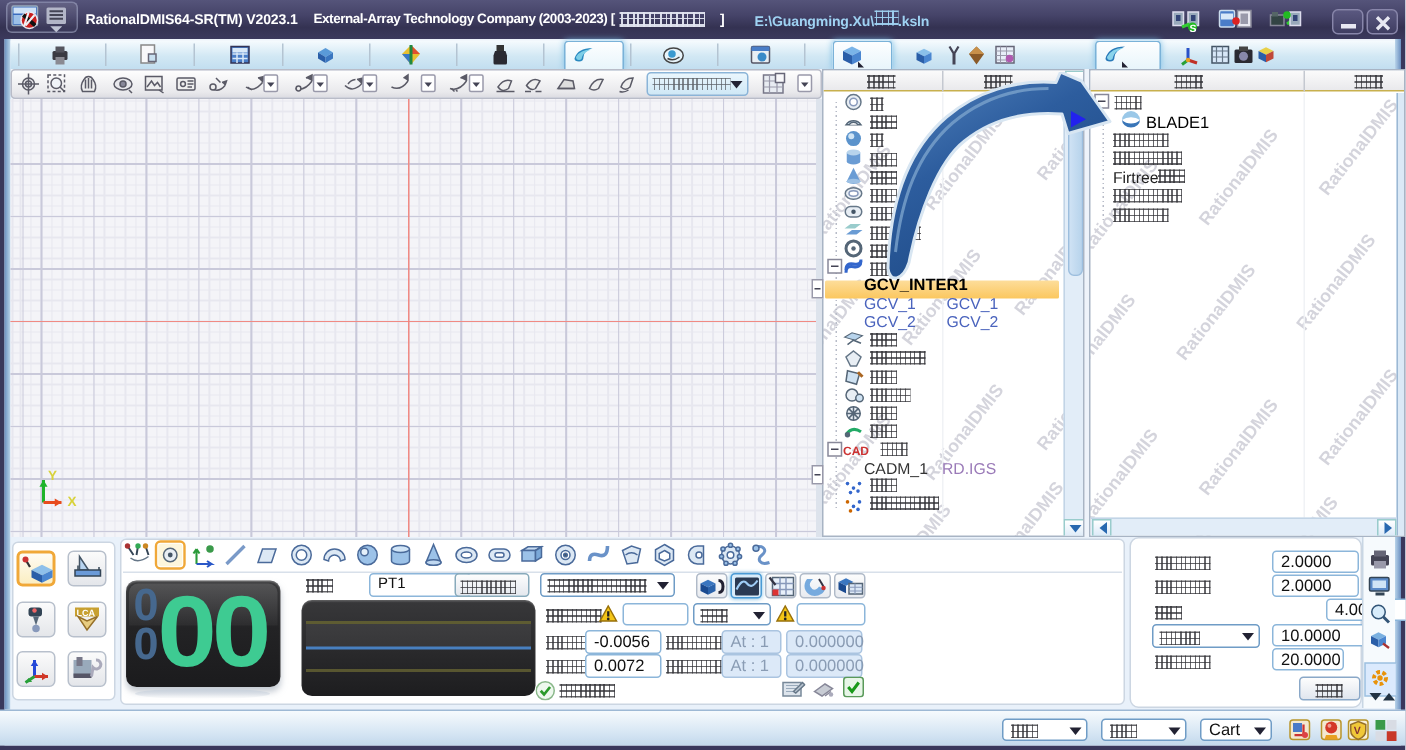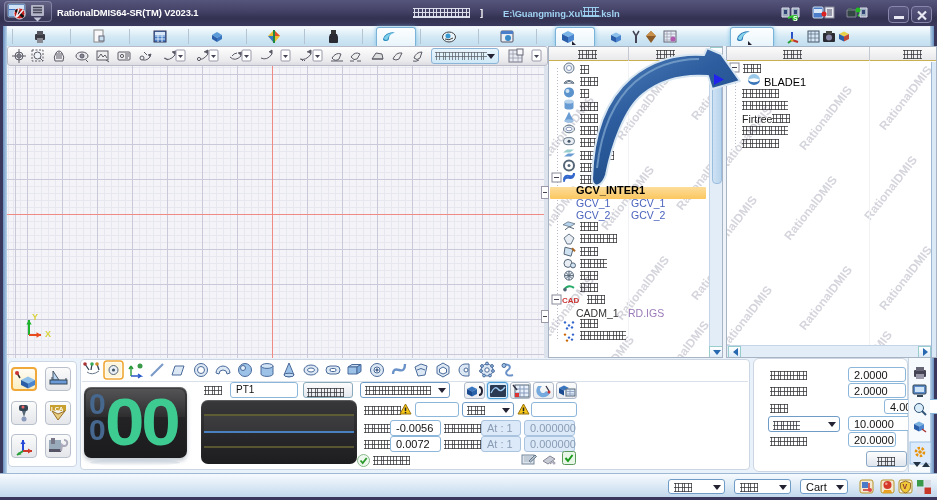--- a/index.html
+++ b/index.html
@@ -62,20 +62,21 @@
 .tg{width:21px;height:17px;background:linear-gradient(#fcfcfc,#e8ebf0);border:1px solid #b0bac8;border-radius:3px}
 .tg.sel{border:1px solid #4a9ad4;background:#d8ecfa;box-shadow:0 0 3px rgba(90,170,220,.8)}
 .hl{background:linear-gradient(#fddd9a,#fbc75f);border-radius:1px}
 .bt{font-size:10.5px;color:#4a63bd;line-height:10px}
 .wm{position:absolute;color:rgba(125,125,148,.33);font-weight:bold;font-size:12px;transform:rotate(-52deg);white-space:nowrap}
 </style></head>
 <body>
 <div class="abs" id="title"></div>
 <div class="abs" id="ttext">
 <b class="abs" style="left:57px;top:7px;font-size:9.4px">RationalDMIS64-SR(TM) V2023.1</b>
+<b class="abs" style="left:209px;top:7px;font-size:9px;letter-spacing:-0.3px">External-Array Technology Company (2003-2023) [</b>
 <span class="t tw abs" style="left:413px;top:8px;width:57px;height:10px"></span>
 <b class="abs" style="left:480px;top:7px;font-size:9.4px">]</b>
 <b class="abs" style="left:503px;top:7px;font-size:9.4px;color:#9fd2f2">E:\Guangming.Xu\<span class="t tb" style="width:16px;height:10px"></span>.ksln</b>
 <span class="abs" style="left:4px;top:1px;width:48px;height:21px;border:1px solid rgba(170,175,205,.5);border-radius:4px;background:linear-gradient(rgba(255,255,255,.10),rgba(120,120,160,.08))"></span>
 <svg class="abs" style="left:7px;top:2px" width="42" height="20">
   <rect x="1" y="2" width="17" height="13" rx="1" fill="#3a6cc0" stroke="#9ab"></rect>
   <rect x="2" y="3" width="15" height="4" fill="#cfe2f6"></rect>
       <rect x="2" y="8" width="7" height="6" fill="#9cc0e8"></rect>
   <circle cx="12.5" cy="11.5" r="5.5" fill="#c81e1e" stroke="#e8e8f0"></circle>
       <path d="M8.5 8l8 7" stroke="#111" stroke-width="2.5"></path>
@@ -727,21 +728,21 @@
 </svg>
 <div class="abs" id="counter" style="left:84px;top:387px;width:103px;height:71px;border-radius:7px;background:linear-gradient(#3c3c3e,#232325 45%,#1b1b1d);box-shadow:inset 0 1px 1px rgba(255,255,255,.25),0 3px 4px rgba(150,160,175,.55)">
   <div class="abs" style="left:2px;top:2px;width:99px;height:28px;border-radius:6px 6px 0 0;background:linear-gradient(rgba(255,255,255,.13),rgba(255,255,255,.04))"></div>
   <span class="abs" style="left:5px;top:0px;font-size:30px;font-weight:bold;color:#46688e;letter-spacing:0;line-height:34px">0</span>
   <span class="abs" style="left:5px;top:26px;font-size:30px;font-weight:bold;color:#46688e;line-height:34px">0</span>
   <span class="abs" style="left:21px;top:-2px;font-size:67px;font-weight:bold;color:#3ecb92;letter-spacing:-3px;line-height:74px;transform:scaleX(1.06);transform-origin:left">00</span>
 </div>
 <div class="abs" style="left:90px;top:459px;width:90px;height:7px;background:linear-gradient(#c9d2dd,rgba(230,237,245,0));border-radius:50%"></div>
 <div class="abs" id="form1">
   <span class="t abs" style="left:204px;top:386px;width:18px"></span>
-  <div class="inp abs" style="left:230px;top:382px;width:68px;height:16px;font-size:10px">PT1</div>
+  <div class="inp abs" style="left:246px;top:382px;width:68px;height:16px;font-size:10px">PT1</div>
   <div class="abs" style="left:303px;top:382px;width:50px;height:16px;background:linear-gradient(#fdfdfd,#e4e8ee);border:1px solid #8ab;border-radius:3px"><span class="t" style="width:37px;margin:3px 0 0 3px"></span></div>
   <div class="combo abs" style="left:360px;top:382px;width:90px;height:16px"><span class="t" style="width:66px;margin:3px 0 0 4px"></span><span class="ar"></span></div>
   <div class="tg abs" style="left:464px;top:382px"><svg width="20" height="16">
         <path d="M2 6l5-2.5L12 6 7 8.5z" fill="#3a76c0"></path>
         <path d="M2 6v5l5 2.5v-5z" fill="#1a4a90"></path>
         <path d="M12 6v5l-5 2.5v-5z" fill="#2a62aa"></path>
         <path d="M14 4c2 0 3 1.5 3 4s-1 4-3 4" stroke="#223" stroke-width="2" fill="none"></path>
       </svg></div>
   <div class="tg abs sel" style="left:487px;top:382px"><svg width="20" height="16">
         <rect x="2" y="2" width="16" height="12" rx="1" fill="#2a3a52"></rect>

